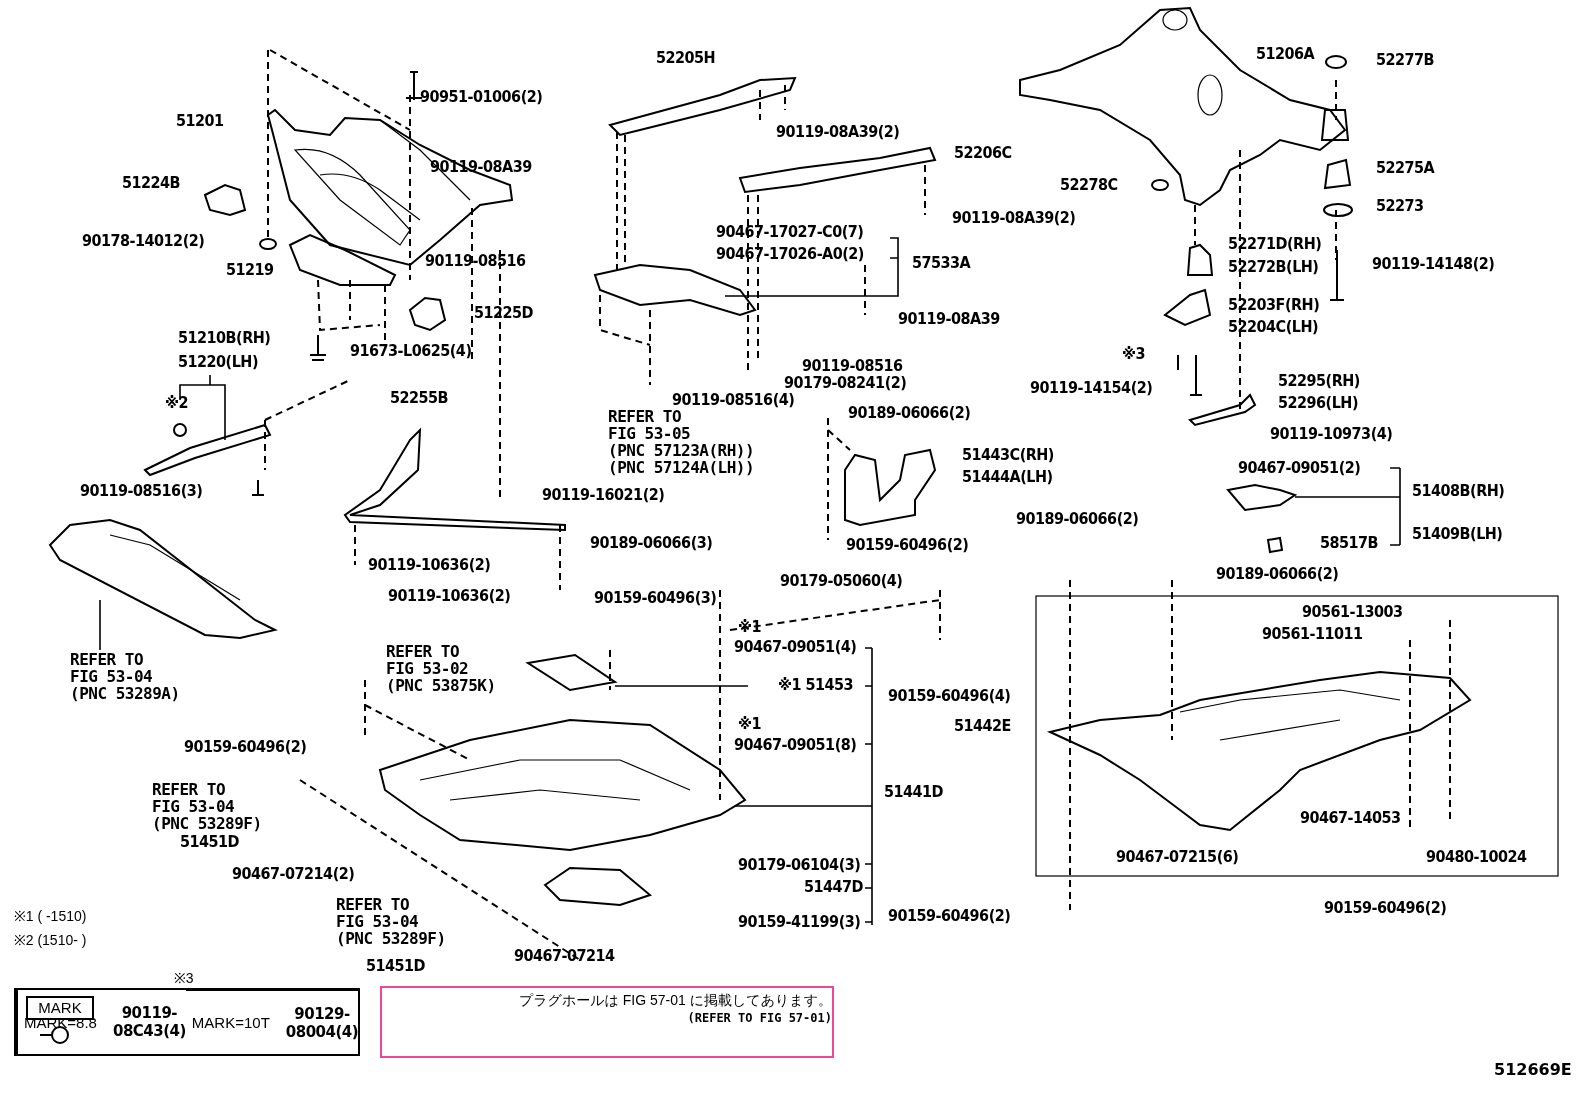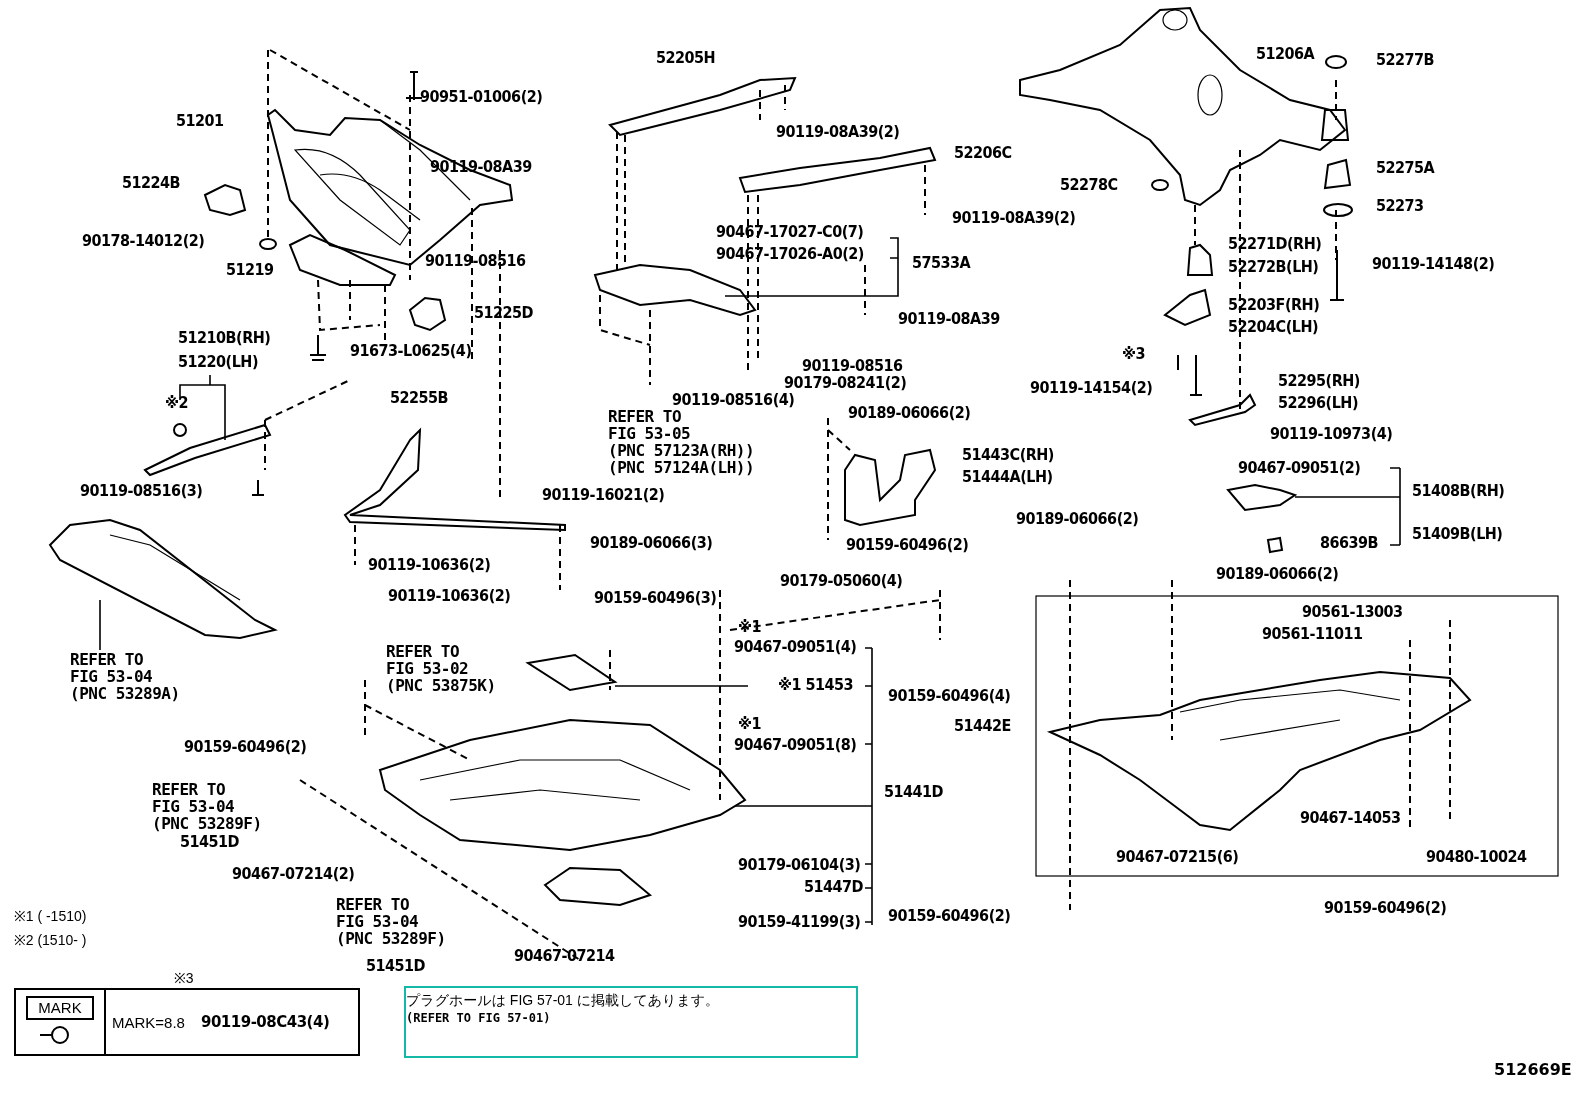--- a/index.html
+++ b/index.html
@@ -10,21 +10,21 @@
   .fst{font-size:16px;}
   .ref{font-size:16px;line-height:17px;font-family:"DejaVu Sans Mono",monospace;}
   .note{position:absolute;font-family:"Liberation Sans",sans-serif;font-size:14px;white-space:nowrap;}
   .mark-table{position:absolute;left:14px;top:988px;width:342px;height:64px;border:2px solid #000;display:flex;}
   .mark-left{width:88px;border-right:2px solid #000;position:relative;}
   .mark-tag{position:absolute;left:10px;top:6px;width:64px;height:20px;border:2px solid #000;font-family:"Liberation Sans",sans-serif;font-size:15px;text-align:center;line-height:20px;}
   .mark-right{flex:1;display:flex;flex-direction:row;text-align:center;}
   .mark-row{flex:1;display:flex;align-items:center;font-family:"Liberation Sans",sans-serif;font-size:15px;padding-left:6px;}
   .mark-row + .mark-row{border-top:1px solid #000;}
   .mark-row .pn{font-family:"DejaVu Sans",sans-serif;font-weight:bold;font-size:15px;margin-left:16px;letter-spacing:-0.5px;}
-  .plug-box{position:absolute;left:404px;top:986px;width:450px;height:68px;border:2px solid #14b8a6;text-align:left;}
+  .plug-box{position:absolute;left:380px;top:986px;width:450px;height:68px;border:2px solid #ec4899;text-align:right;}
   .plug-box div{font-family:"Liberation Sans",sans-serif;font-size:14px;line-height:18px;}
   .plug-box .b{font-family:"DejaVu Sans Mono",monospace;font-weight:bold;font-size:12px;}
   .figid{position:absolute;left:1494px;top:1060px;font-family:"DejaVu Sans",sans-serif;font-weight:bold;font-size:16px;}
   svg .part{fill:none;stroke:#000;stroke-width:2;}
   svg .thin{fill:none;stroke:#000;stroke-width:1.2;}
   svg .dash{fill:none;stroke:#000;stroke-width:2;stroke-dasharray:7 5;}
   svg .lead{fill:none;stroke:#000;stroke-width:1.6;}
 </style>
 </head>
 <body>
@@ -231,21 +231,21 @@
 <div class="lbl pnc" style="left:1228px;top:297px">52203F(RH)</div>
 <div class="lbl pnc" style="left:1228px;top:319px">52204C(LH)</div>
 <div class="lbl fst" style="left:1122px;top:346px">※3</div>
 <div class="lbl fst" style="left:1030px;top:380px">90119-14154(2)</div>
 <div class="lbl pnc" style="left:1278px;top:373px">52295(RH)</div>
 <div class="lbl pnc" style="left:1278px;top:395px">52296(LH)</div>
 <div class="lbl fst" style="left:1270px;top:426px">90119-10973(4)</div>
 <div class="lbl fst" style="left:1238px;top:460px">90467-09051(2)</div>
 <div class="lbl pnc" style="left:1412px;top:483px">51408B(RH)</div>
 <div class="lbl pnc" style="left:1412px;top:526px">51409B(LH)</div>
-<div class="lbl pnc" style="left:1320px;top:535px">86639B</div>
+<div class="lbl pnc" style="left:1320px;top:535px">58517B</div>
 <div class="lbl fst" style="left:1016px;top:511px">90189-06066(2)</div>
 <div class="lbl fst" style="left:1216px;top:566px">90189-06066(2)</div>
 <div class="lbl ref" style="left:70px;top:651px">
   <div>REFER TO</div>
   <div>FIG 53-04</div>
   <div>(PNC 53289A)</div>
 </div>
 <div class="lbl ref" style="left:386px;top:643px">
   <div>REFER TO</div>
   <div>FIG 53-02</div>
@@ -291,20 +291,24 @@
 
 <div class="mark-table">
   <div class="mark-left">
     <div class="mark-tag">MARK</div>
   </div>
   <div class="mark-right">
     <div class="mark-row">
       <span>MARK=8.8</span>
       <span class="pn">90119-08C43(4)</span>
     </div>
+    <div class="mark-row">
+      <span>MARK=10T</span>
+      <span class="pn">90129-08004(4)</span>
+    </div>
   </div>
 </div>
 
 <div class="plug-box">
   <div style="margin-top:3px">プラグホールは FIG 57-01 に掲載してあります。</div>
   <div class="b">(REFER TO FIG 57-01)</div>
 </div>
 
 <div class="figid">512669E</div>
 

